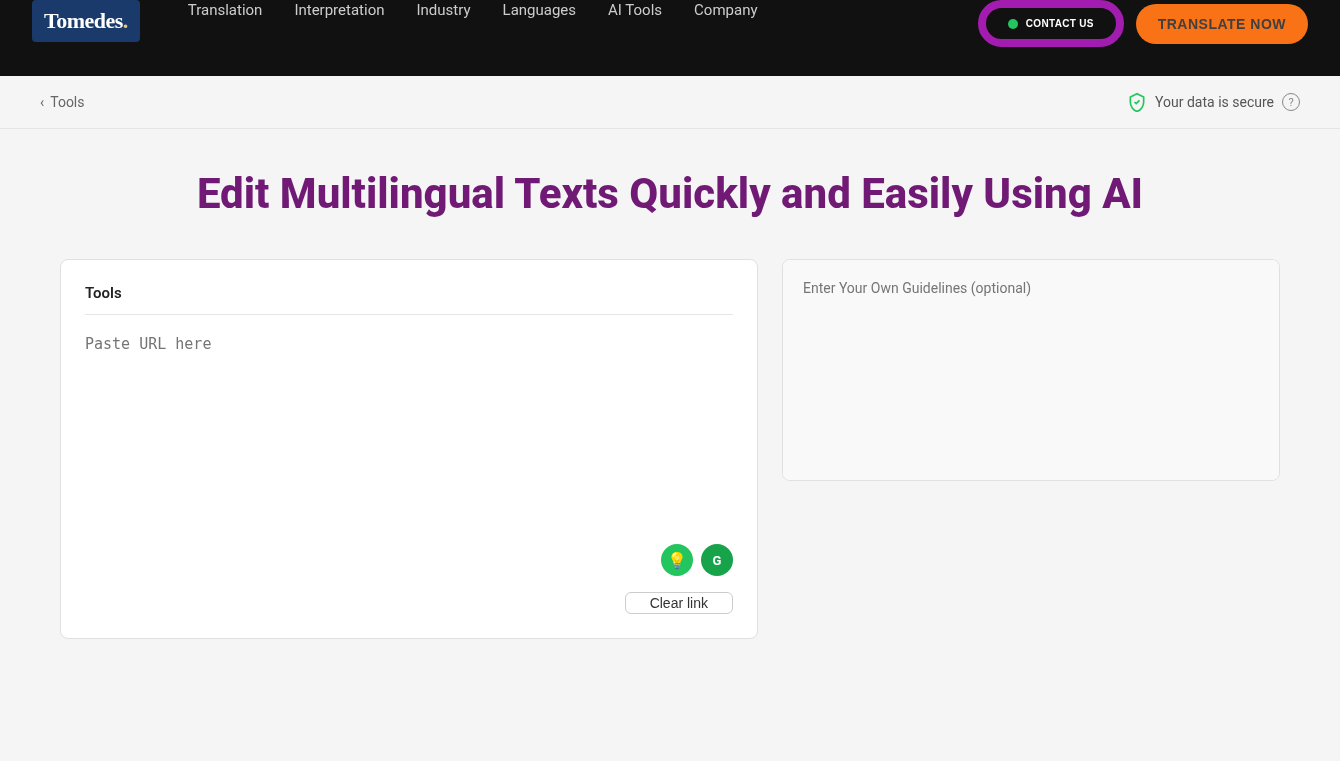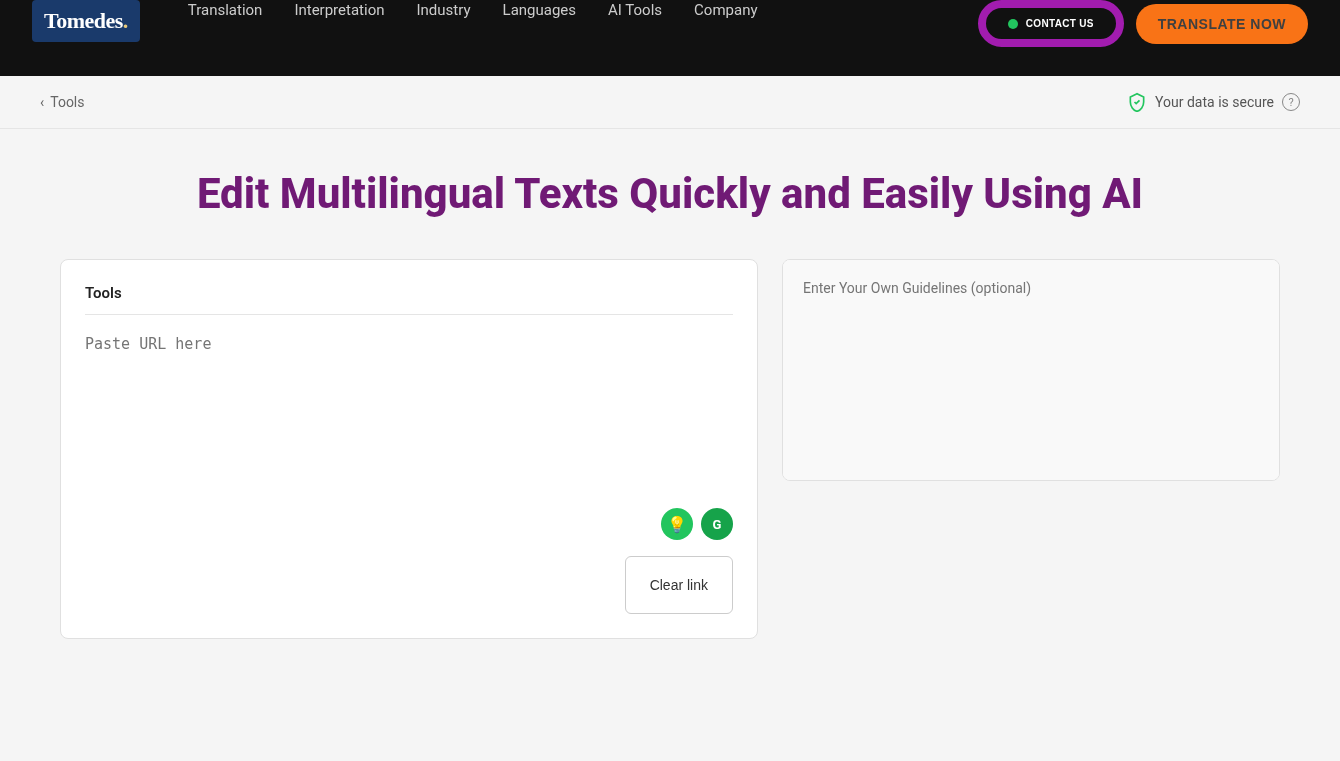--- a/index.html
+++ b/index.html
@@ -210,21 +210,21 @@
     .tool-icon-teal { background: #16a34a; color: #fff; font-weight: 700; font-size: 13px; }
     .clear-link-row {
       display: flex;
       justify-content: flex-end;
       margin-top: 16px;
     }
     .btn-clear-link {
       border: 1px solid #ccc;
       background: #fff;
       color: #333;
-      padding: 20px 24px;
+      padding: 2px 24px;
       border-radius: 6px;
       font-size: 14px;
       cursor: pointer;
     }
 
     
     .right-panel {
       width: 498px;
       background: #fff;
       border-radius: 8px;

